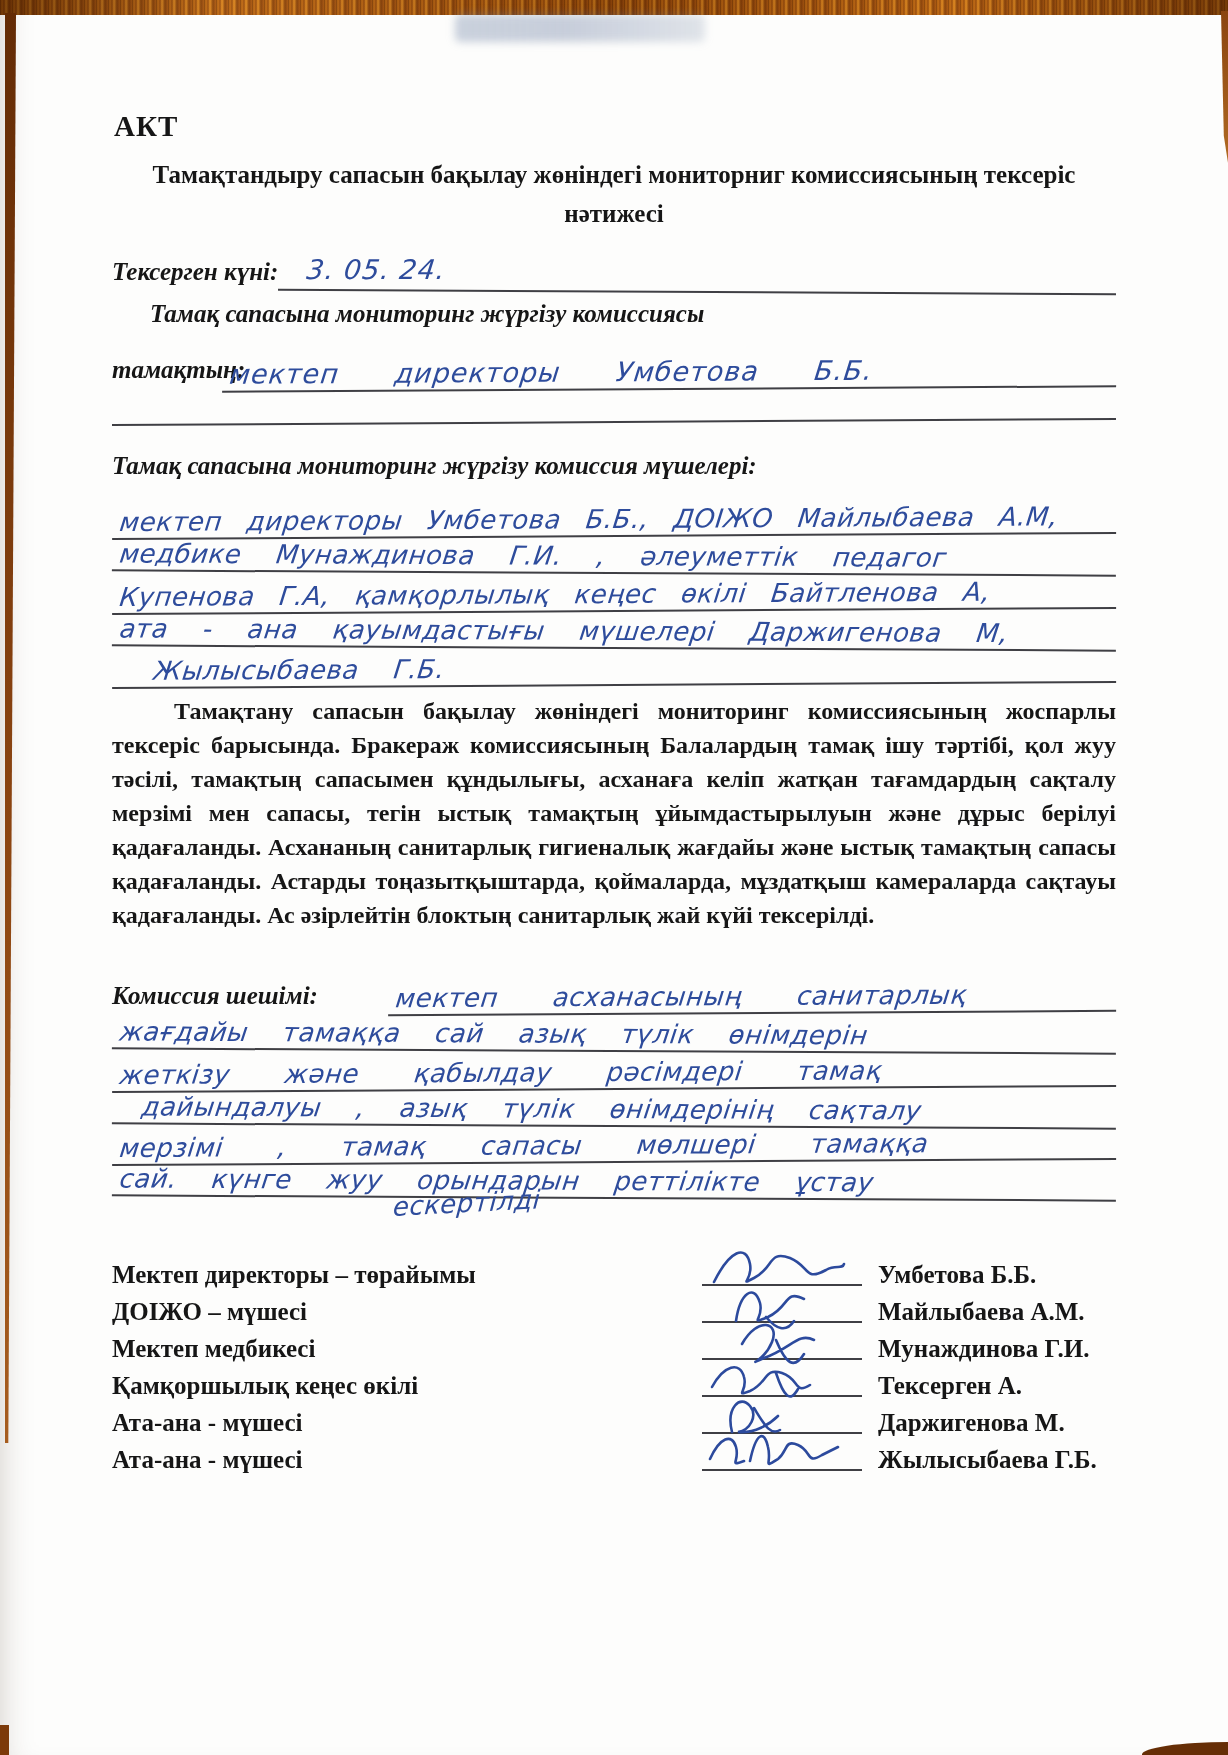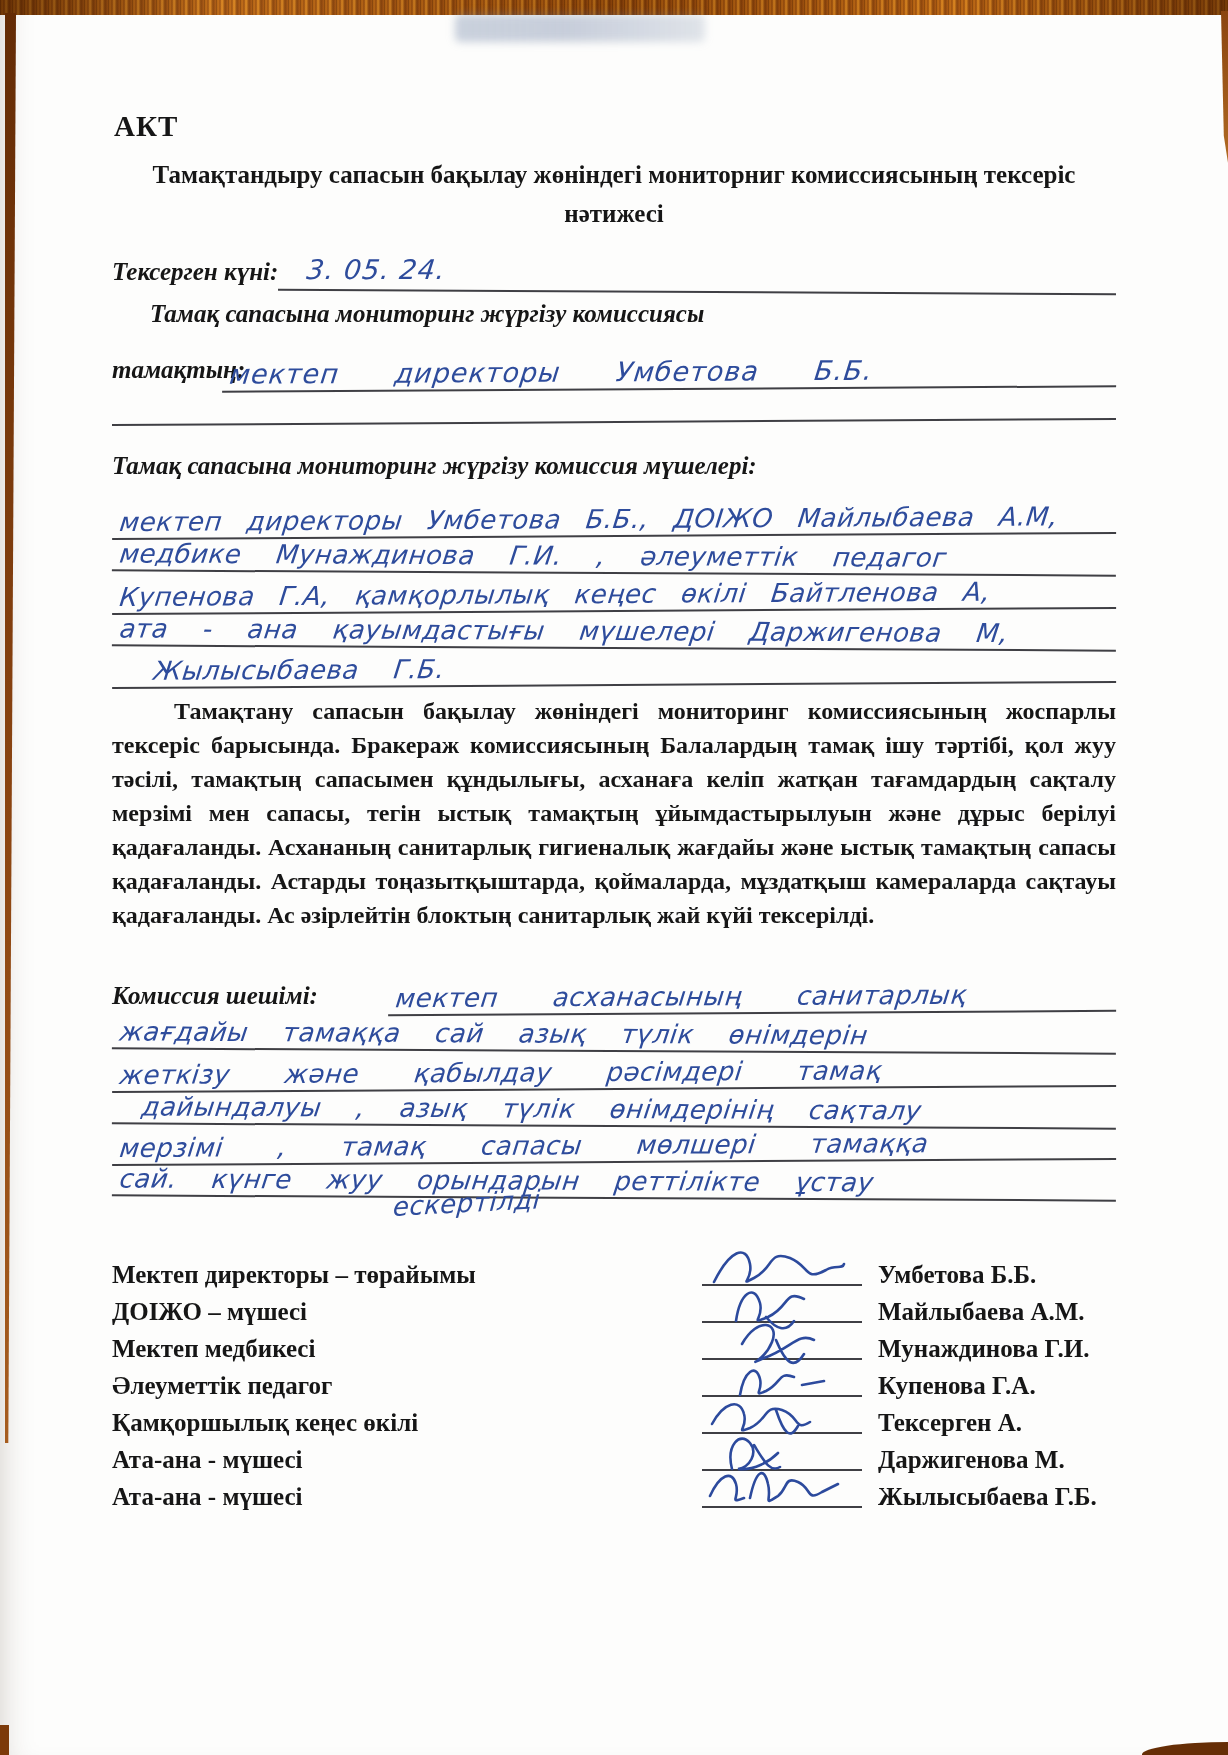--- a/index.html
+++ b/index.html
@@ -153,29 +153,20 @@
     <div class="sig-row">
       <div class="sig-role">Мектеп медбикесі</div>
       <div class="sig-line">
         <svg width="140" height="50">
             <path d="M36 30 C52 2 74 8 66 28 C58 48 38 52 58 44 C86 34 92 18 108 26 M70 26 C80 50 88 56 98 40" stroke="#2c4a9d" stroke-width="2.6" fill="none" stroke-linecap="round"></path>
           </svg>
       </div>
       <div class="sig-name">Мунаждинова Г.И.</div>
     </div>
 
-    <div class="sig-row">
-      <div class="sig-role">Әлеуметтік педагог</div>
-      <div class="sig-line">
-        <svg width="140" height="50">
-            <path d="M34 44 C38 20 50 12 54 28 C57 40 46 46 60 40 C76 32 72 20 88 26 M96 34 L118 30" stroke="#2c4a9d" stroke-width="2.6" fill="none" stroke-linecap="round"></path>
-          </svg>
-      </div>
-      <div class="sig-name">Купенова Г.А.</div>
-    </div>
 
     <div class="sig-row">
       <div class="sig-role">Қамқоршылық кеңес өкілі</div>
       <div class="sig-line">
         <svg width="140" height="50">
             <path d="M6 36 C18 14 34 10 38 26 C42 40 28 46 44 40 C62 32 58 16 76 22 C94 28 88 44 104 34 M70 22 C78 46 84 52 92 38" stroke="#2c4a9d" stroke-width="2.6" fill="none" stroke-linecap="round"></path>
           </svg>
       </div>
       <div class="sig-name">Тексерген А.</div>
     </div>

